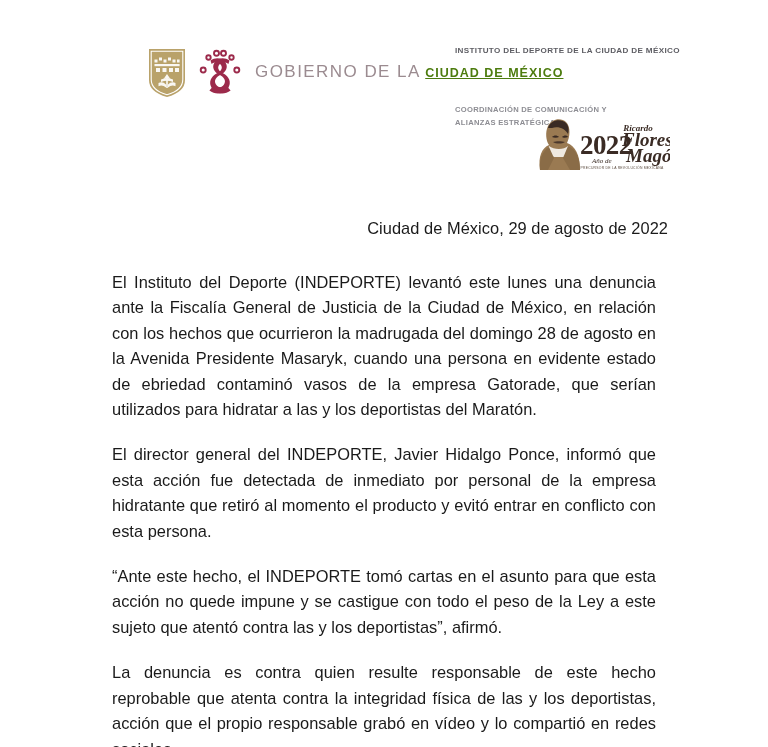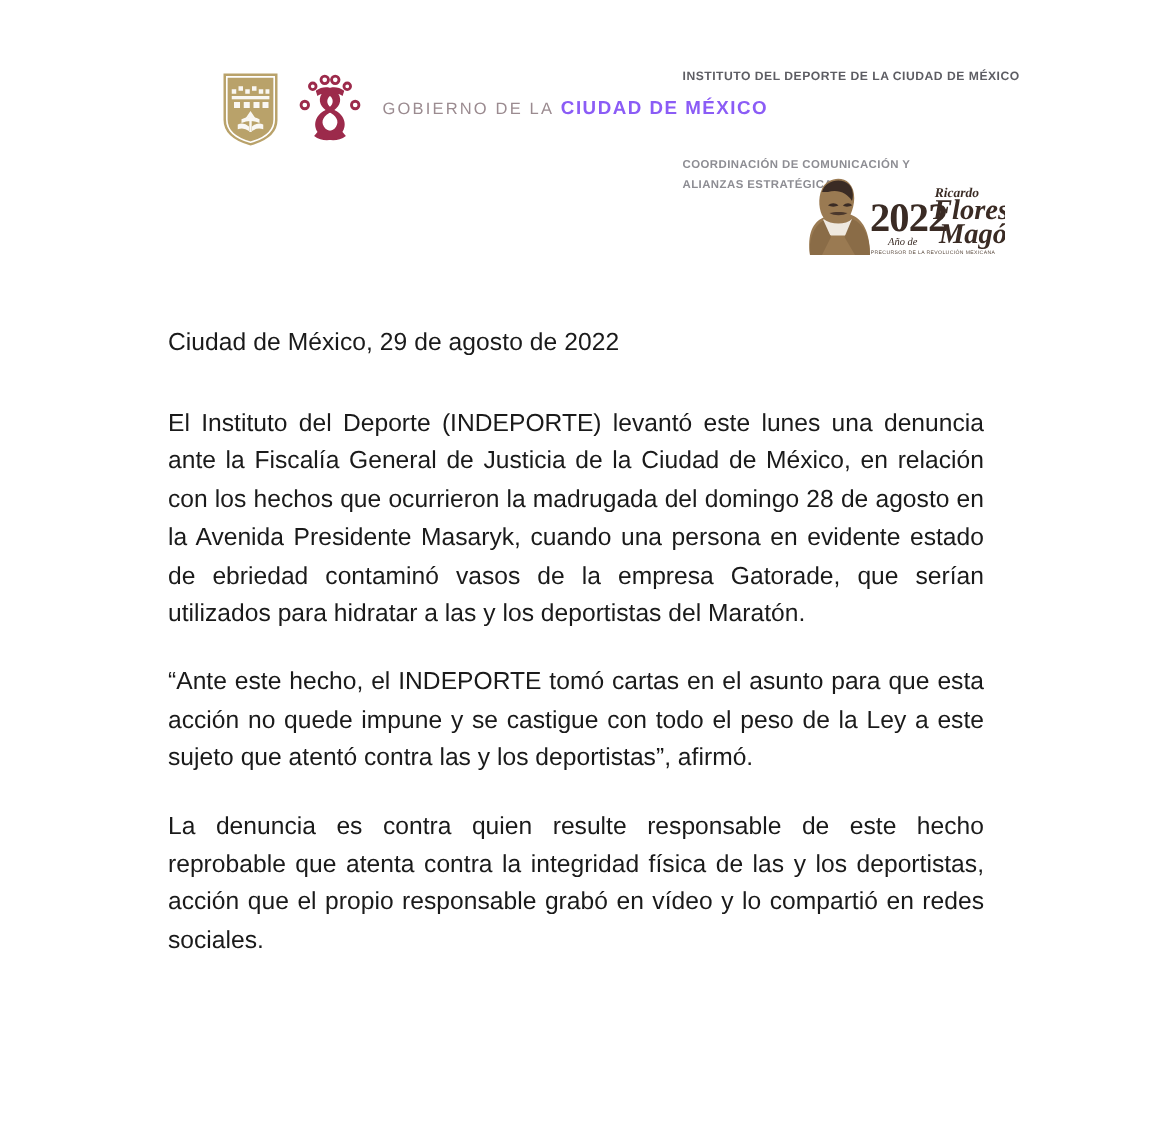--- a/index.html
+++ b/index.html
@@ -50,32 +50,33 @@
     height: 50px;
     display: block;
     margin-left: 11px;
   }
   .gob-text {
     margin-left: 12px;
     line-height: 1.26;
     padding-bottom: 2px;
   }
   .gob-line1 {
-    font-size: 11px;
+    font-size: 17px;
     letter-spacing: 1.45px;
     color: #9b8b90;
     font-weight: 400;
     white-space: nowrap;
   }
   .gob-line2 {
     font-size: 12.5px;
     letter-spacing: 1.0px;
-    color: #8b5cf6;
+    color: #4d7c0f;
     font-weight: 700;
     white-space: nowrap;
+    text-decoration: underline;
   }
 
   
   .inst-block {
     position: absolute;
     left: 455px;
     top: 46px;
     width: 240px;
   }
   .inst-title {
@@ -105,21 +106,21 @@
     height: 62px;
   }
   .magon-emblem svg { display: block; }
 
   
   .dateline {
     position: absolute;
     left: 112px;
     top: 219px;
     width: 556px;
-    text-align: left;
+    text-align: right;
     font-size: 16.4px;
     color: #1a1a1a;
     letter-spacing: 0.05px;
   }
 
   
   .body-copy {
     position: absolute;
     left: 112px;
     top: 270px;
@@ -234,18 +235,19 @@
 
         <text x="104" y="59" font-family="'Liberation Sans', sans-serif" font-size="3.4" fill="#5a4a3e" letter-spacing="0.25" text-anchor="middle">PRECURSOR DE LA REVOLUCIÓN MEXICANA</text>
       </svg>
     </div>
   </div>
 
   <div class="dateline">Ciudad de México, 29 de agosto de 2022</div>
 
   <div class="body-copy">
     <p>El Instituto del Deporte (INDEPORTE) levantó este lunes una denuncia ante la Fiscalía General de Justicia de la Ciudad de México, en relación con los hechos que ocurrieron la madrugada del domingo 28 de agosto en la Avenida Presidente Masaryk, cuando una persona en evidente estado de ebriedad contaminó vasos de la empresa Gatorade, que serían utilizados para hidratar a las y los deportistas del Maratón.</p>
+    <p>El director general del INDEPORTE, Javier Hidalgo Ponce, informó que esta acción fue detectada de inmediato por personal de la empresa hidratante que retiró al momento el producto y evitó entrar en conflicto con esta persona.</p>
     <p>“Ante este hecho, el INDEPORTE tomó cartas en el asunto para que esta acción no quede impune y se castigue con todo el peso de la Ley a este sujeto que atentó contra las y los deportistas”, afirmó.</p>
     <p>La denuncia es contra quien resulte responsable de este hecho reprobable que atenta contra la integridad física de las y los deportistas, acción que el propio responsable grabó en vídeo y lo compartió en redes sociales.</p>
 
   </div>
 
 </div>
 
 </body></html>

